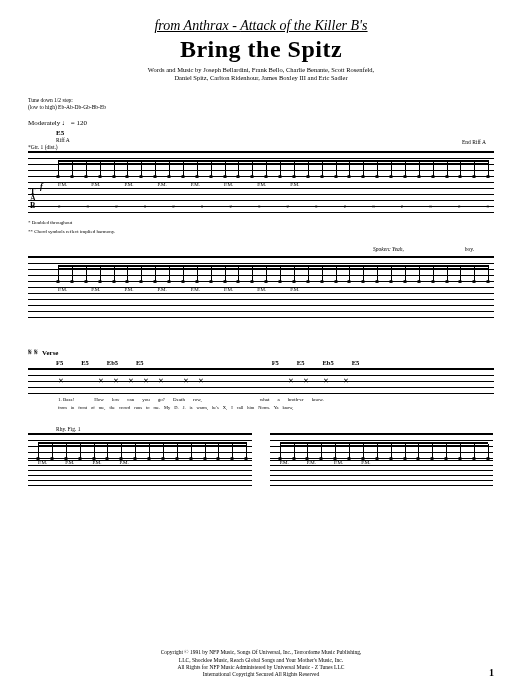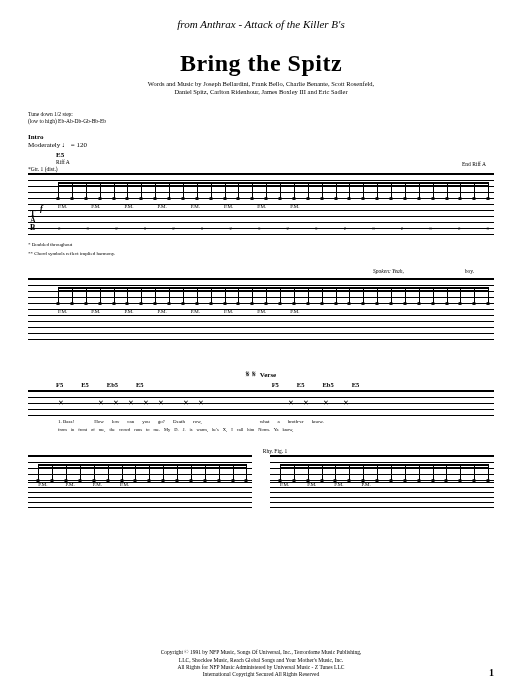--- a/index.html
+++ b/index.html
@@ -6,21 +6,21 @@
   body {
     width: 522px;
     height: 696px;
     background: #fff;
     font-family: Georgia, 'Times New Roman', serif;
     color: #000;
     position: relative;
     padding: 18px 28px;
   }
   .header { text-align: center; margin-bottom: 14px; }
-  .source { font-size: 11px; font-style: italic; margin-bottom: 20px; }
+  .source { font-size: 14px; font-style: italic; margin-bottom: 2px; text-decoration: underline; }
   .title { font-size: 24px; font-weight: bold; letter-spacing: 0.5px; }
   .credits { font-size: 6.5px; line-height: 1.3; margin-top: 3px; }
   .tuning { font-size: 5.5px; margin-top: 10px; margin-bottom: 8px; line-height: 1.3; }
   .intro-section { margin-top: 6px; }
   .section-label { font-size: 7px; font-weight: bold; }
   .tempo { font-size: 7px; margin-bottom: 2px; }
   .chord-name { font-size: 7px; font-weight: bold; }
   .gtr-label { font-size: 5.5px; margin-bottom: 1px; }
 
   .staff-system { margin-bottom: 12px; }
@@ -77,21 +77,20 @@
     <div>Daniel Spitz, Carlton Ridenhour, James Boxley III and Eric Sadler</div>
   </div>
 </div>
 
 <div class="tuning">
   <div>Tune down 1/2 step:</div>
   <div>(low to high) Eb-Ab-Db-Gb-Bb-Eb</div>
 </div>
 
 <div class="intro-section">
-  <div class="section-label">Intro</div>
   <div class="tempo">Moderately ♩ = 120</div>
   <div class="chord-name" style="margin-left:28px;">E5</div>
   <div class="riffa" style="margin-left:28px;">Riff A</div>
   <div class="gtr-label">*Gtr. 1 (dist.)</div>
 
   <div class="staff-container">
     <span class="endriff">End Riff A</span>
     <div class="staff">
       <div class="staff-line" style="top:0"></div>
       <div class="staff-line" style="top:6px"></div>
@@ -237,21 +236,21 @@
   <div class="tab-staff">
     <div class="tab-line" style="top:0"></div>
       <div class="tab-line" style="top:6px"></div>
     <div class="tab-line" style="top:12px"></div>
       <div class="tab-line" style="top:18px"></div>
     <div class="tab-line" style="top:24px"></div>
       <div class="tab-line" style="top:30px"></div>
   </div>
 </div>
 
-<div class="staff-system" style="margin-top:20px;text-align:center;">
+<div class="staff-system" style="margin-top:20px;">
   <div>
     <span class="segno">𝄋 𝄋</span>
     <span class="verse-label">Verse</span>
   </div>
   <div class="chord-row">
     <span>F5</span>
     <span>E5</span>
     <span>Eb5</span>
     <span>E5</span>
     <span style="margin-left:110px;">F5</span>

